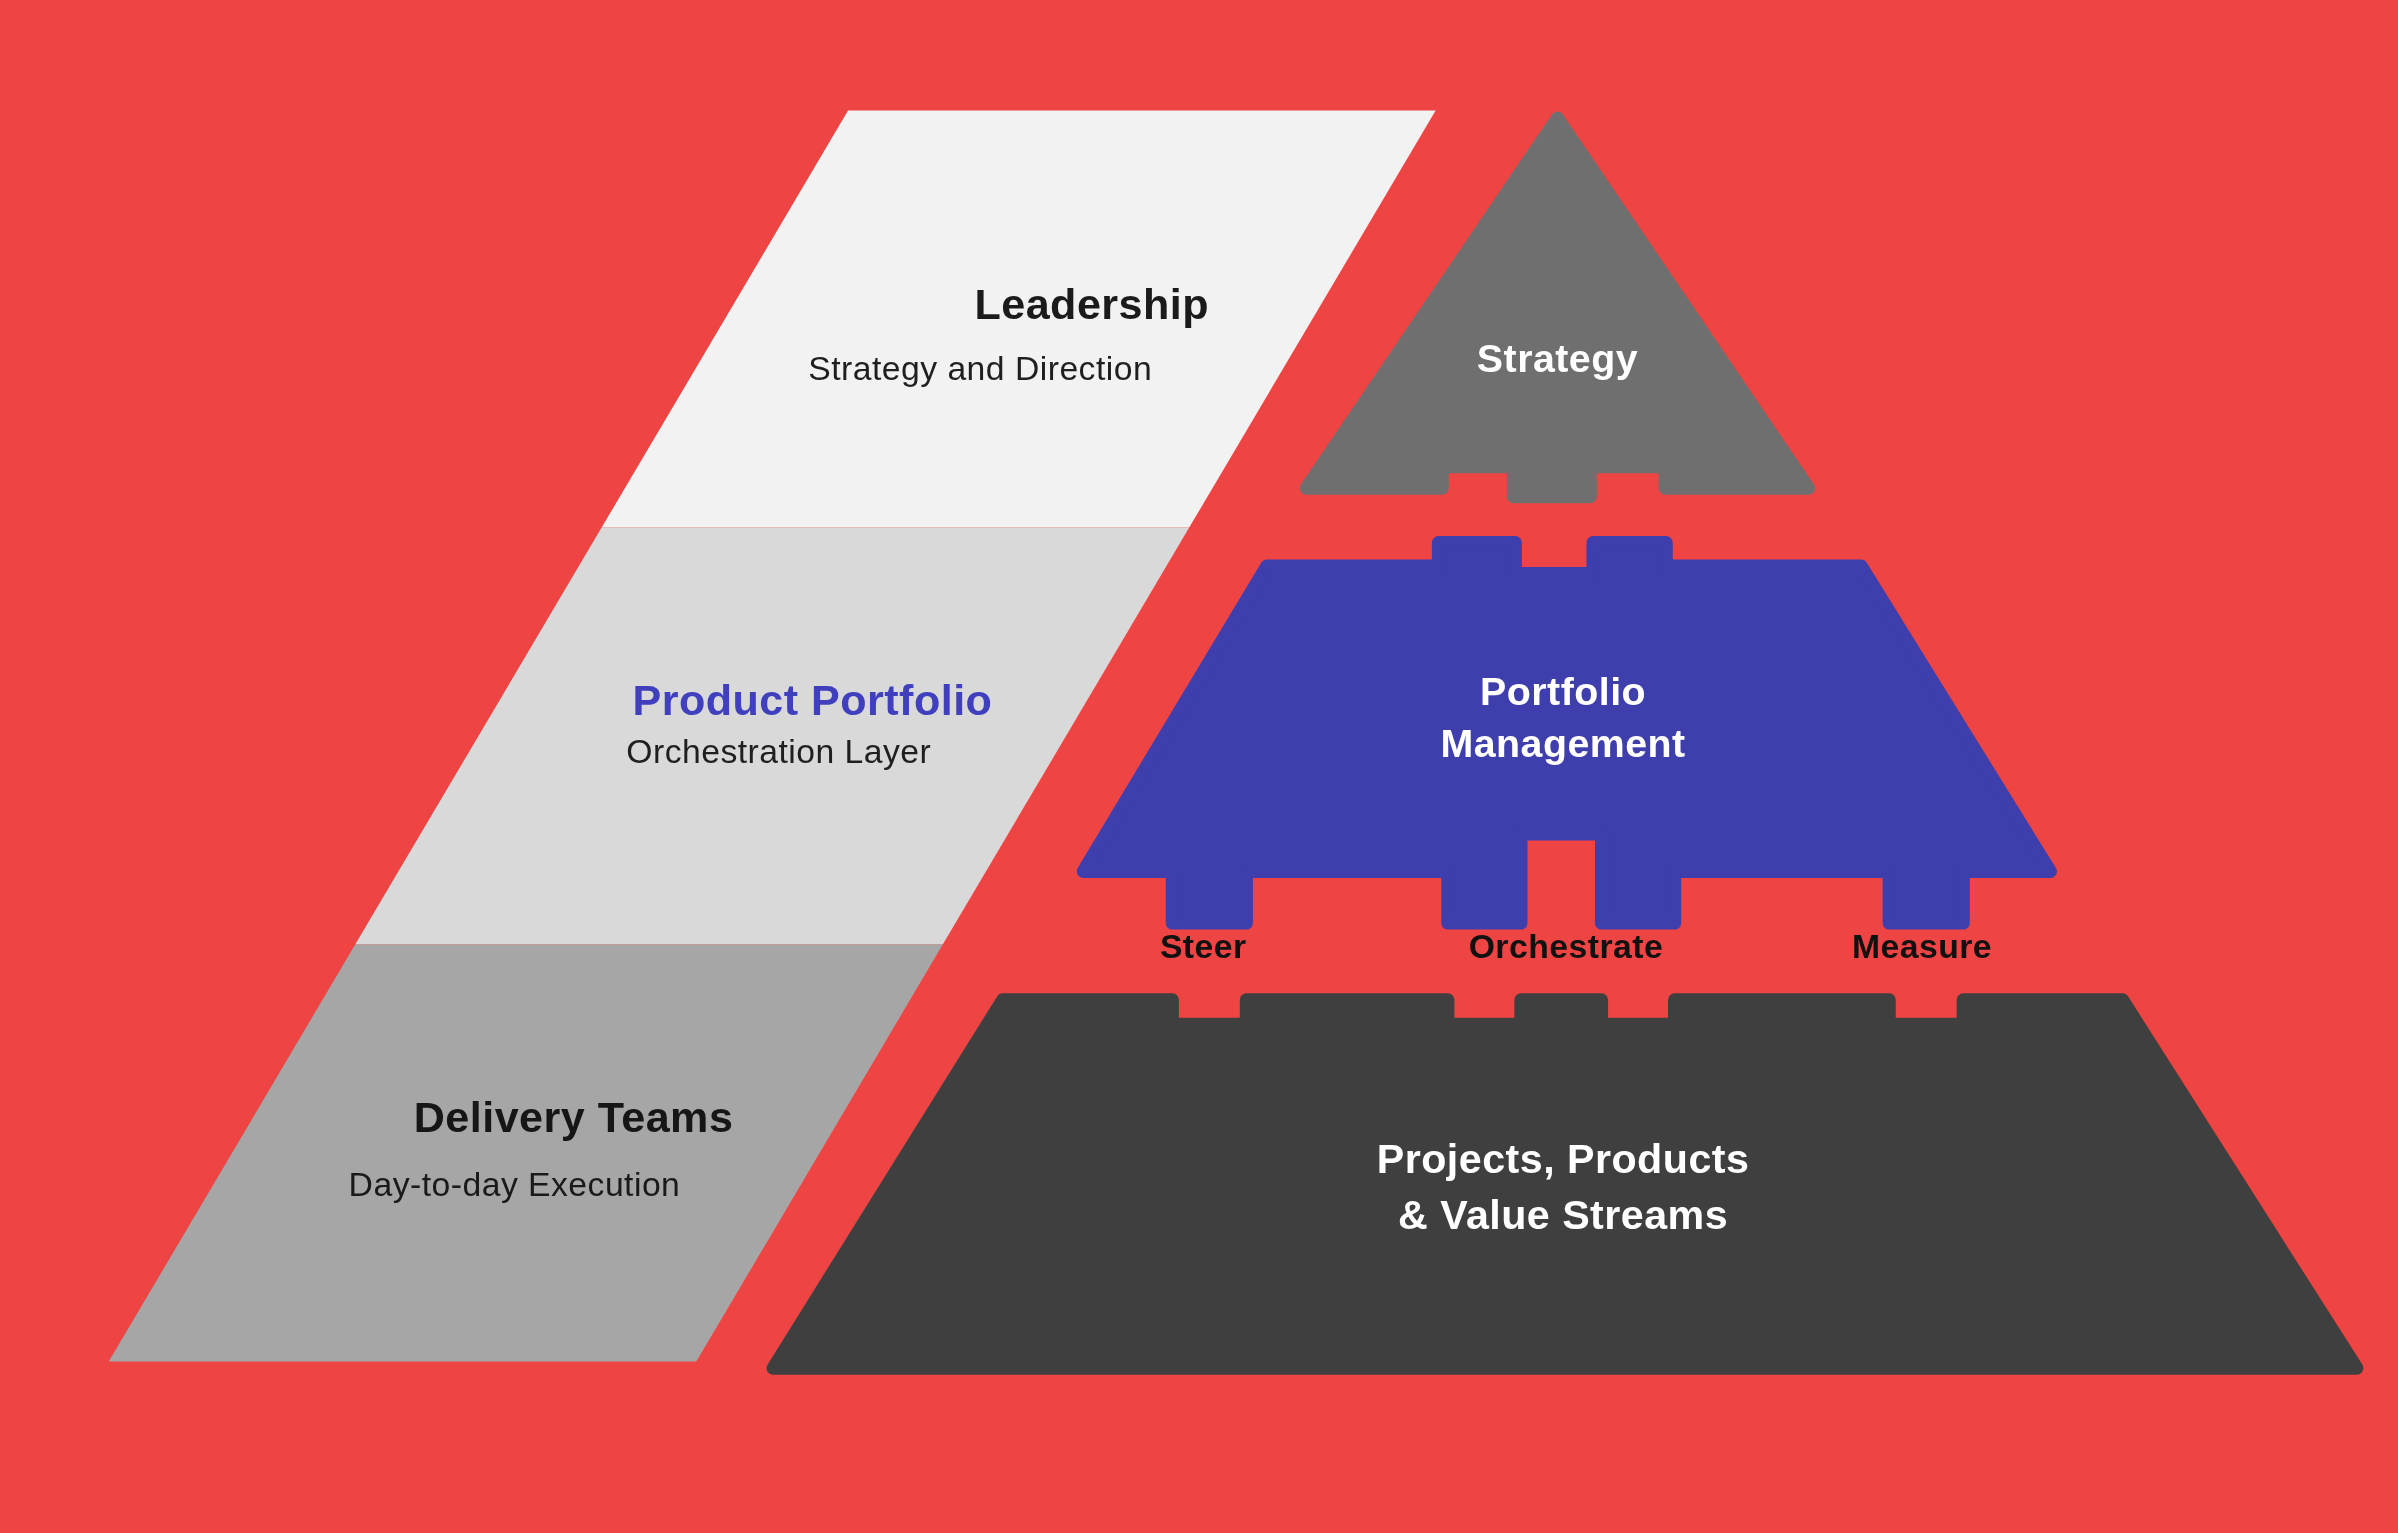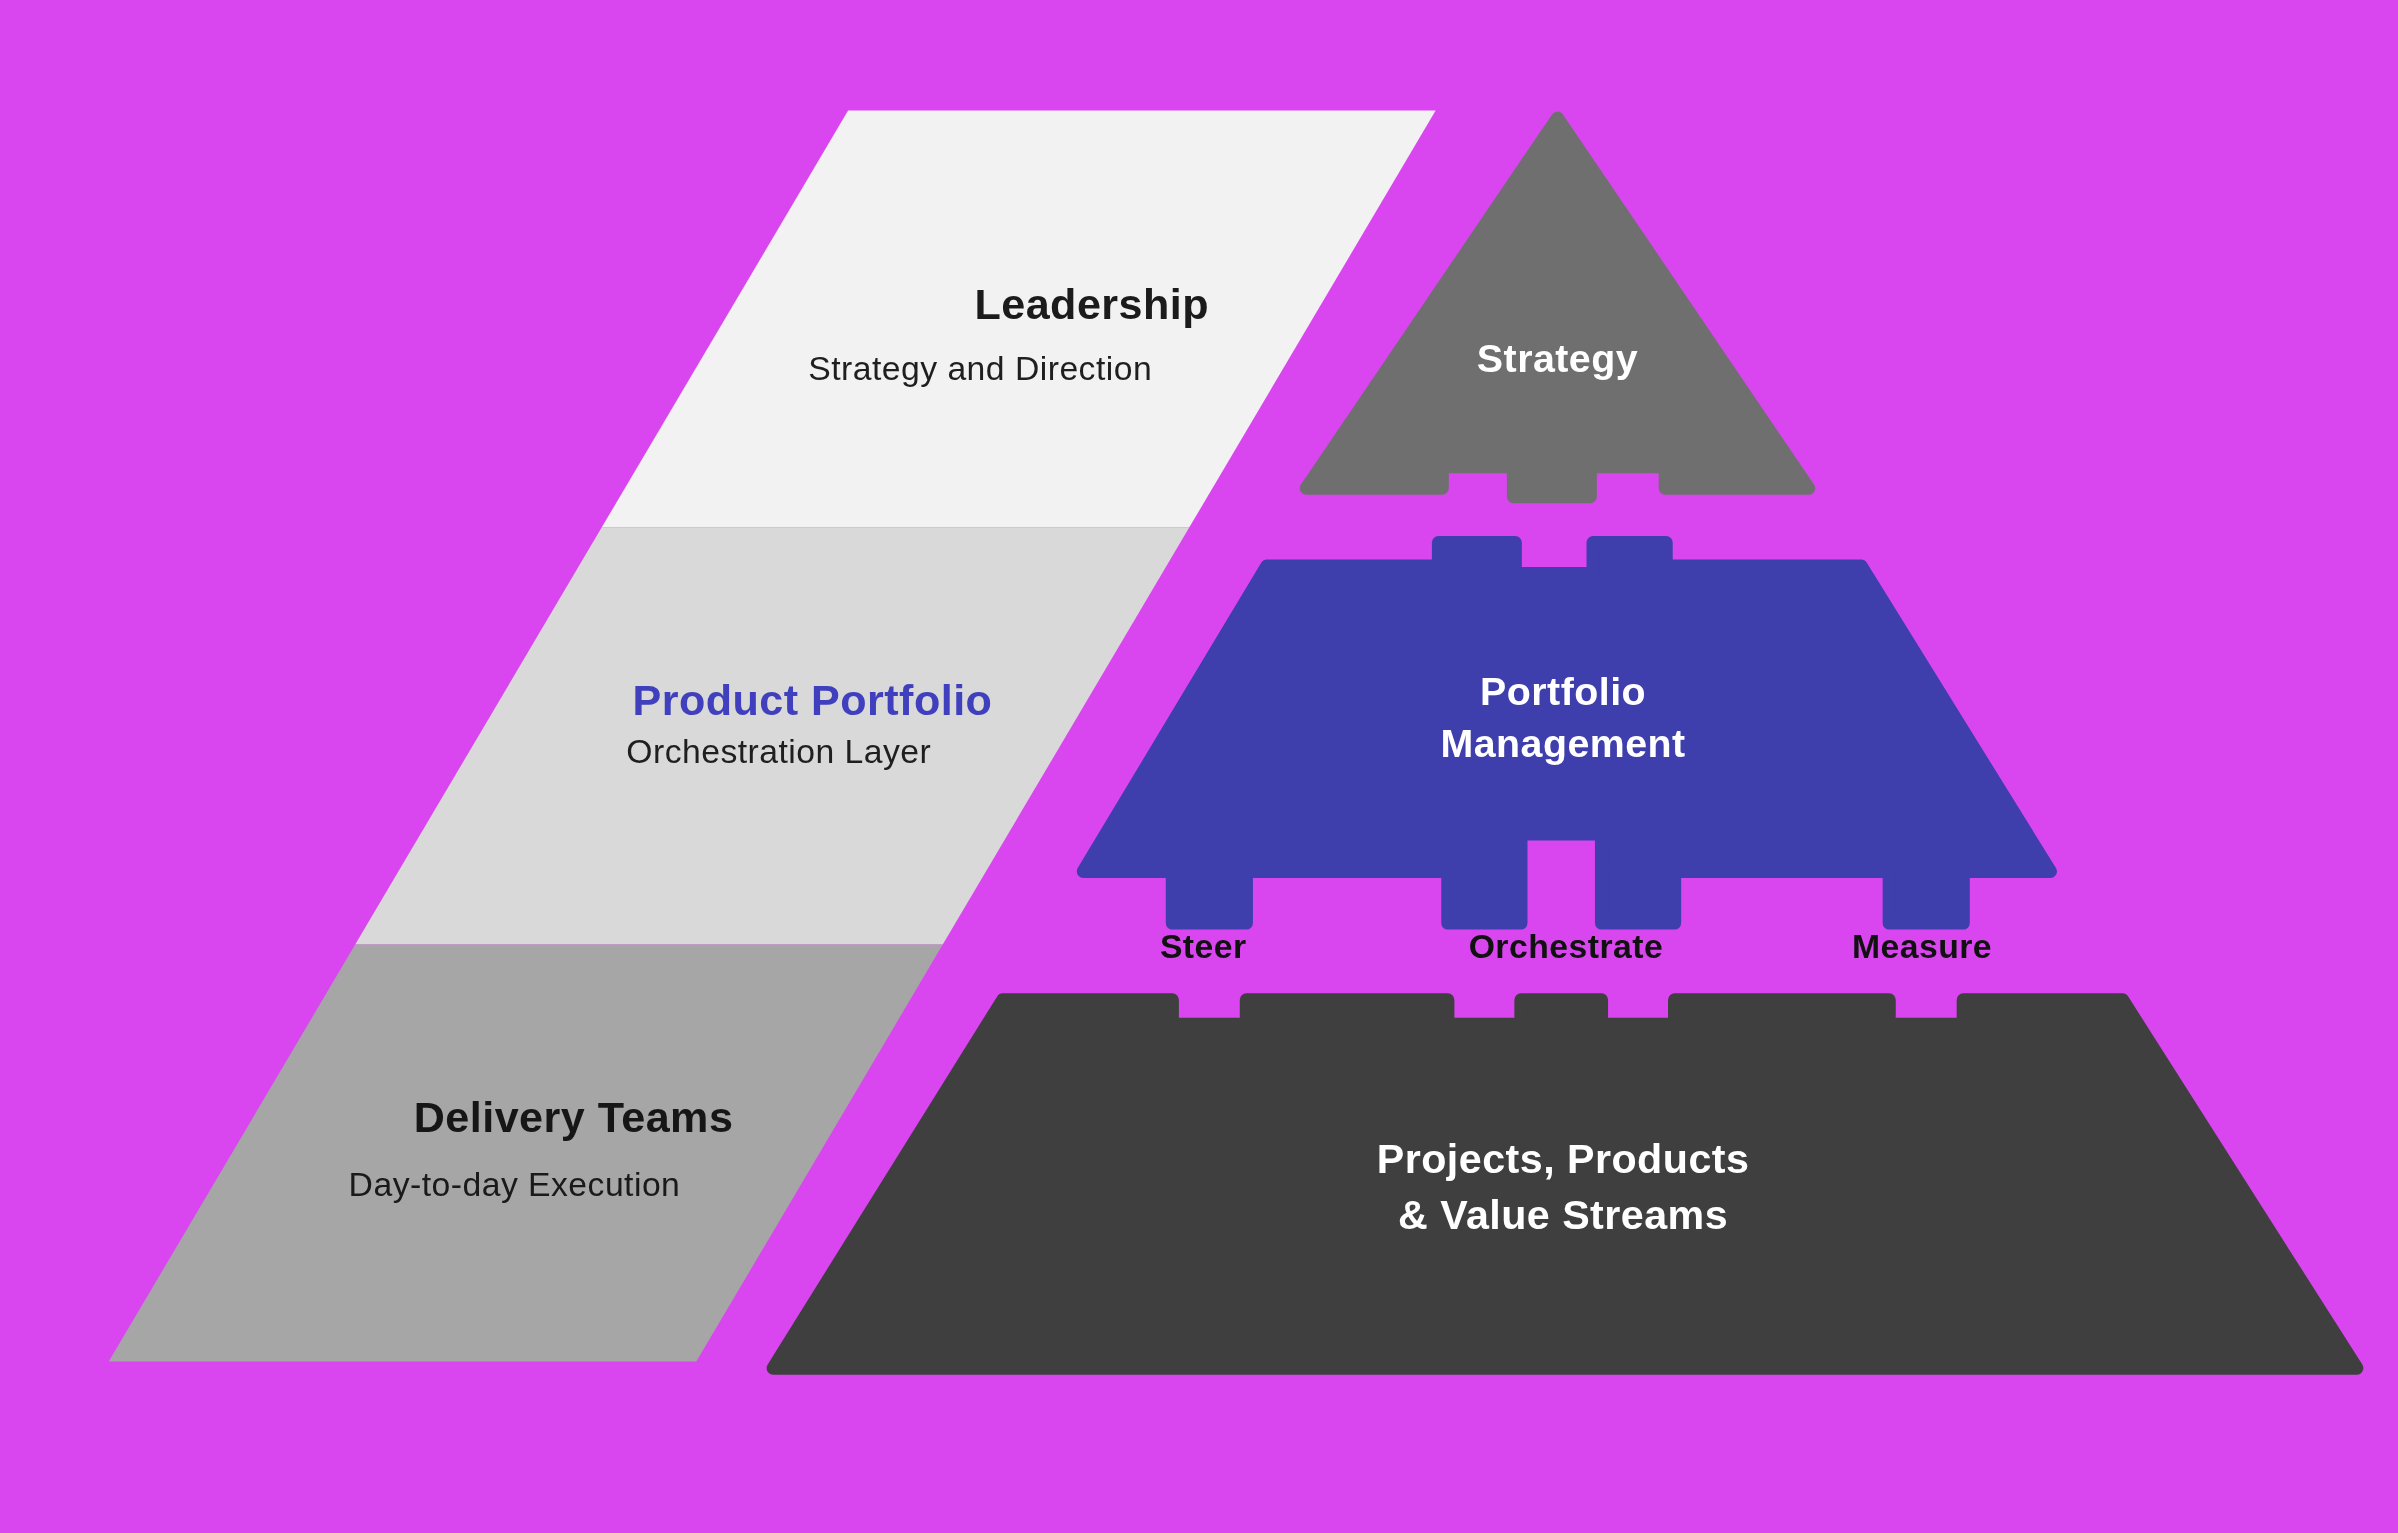--- a/index.html
+++ b/index.html
@@ -4,21 +4,21 @@
 <style>
   html, body {
     margin: 0;
     padding: 0;
     background: #ffffff;
   }
   .stage {
     width: 2399px;
     height: 1534px;
     position: relative;
-    background: #d946ef;
+    background: #ef4444;
     overflow: hidden;
   }
   svg.diagram {
     display: block;
     width: 2399px;
     height: 1534px;
     font-family: "Liberation Sans", "DejaVu Sans", sans-serif;
   }
   .band { stroke: none; }
   .piece {

